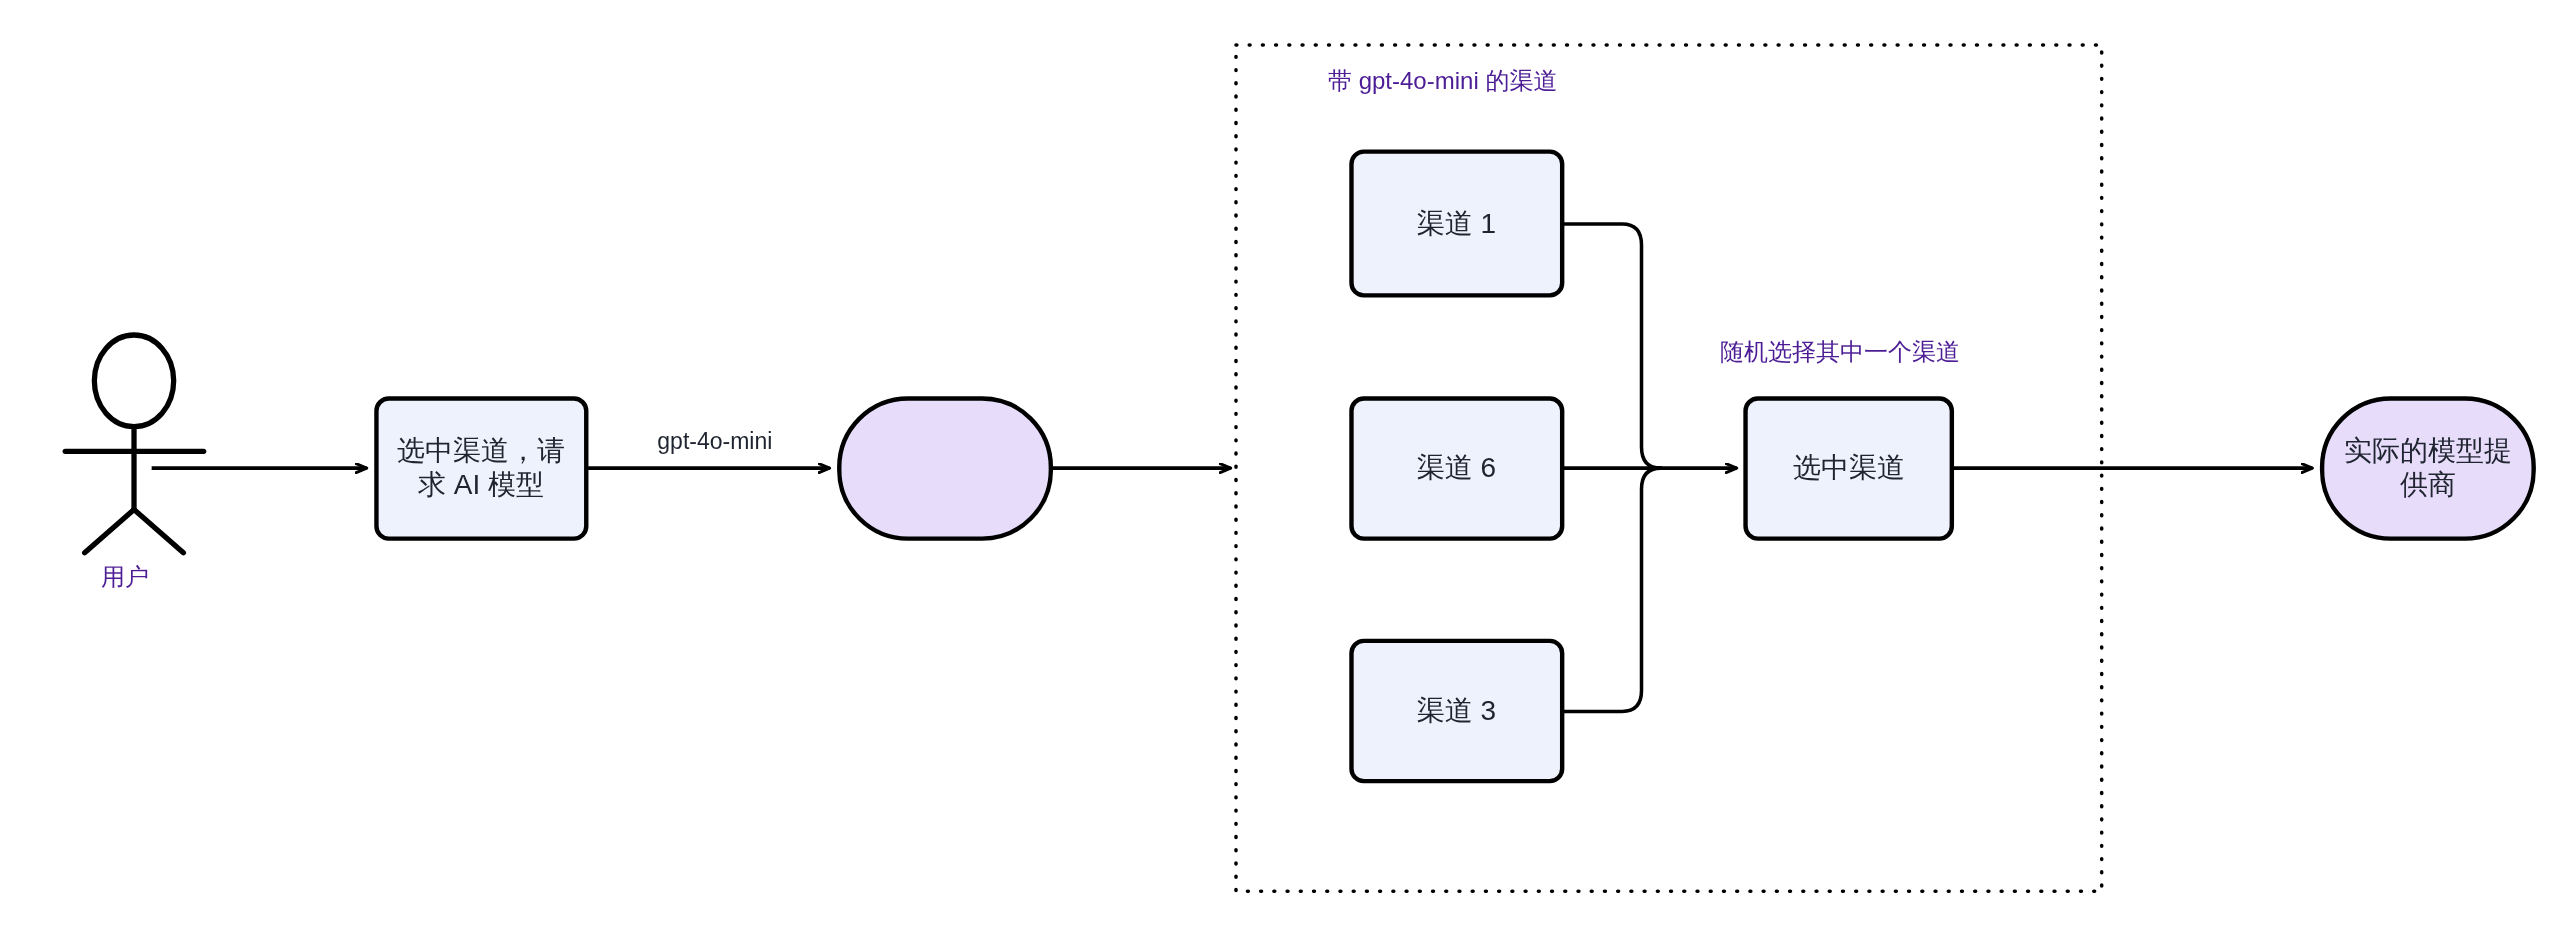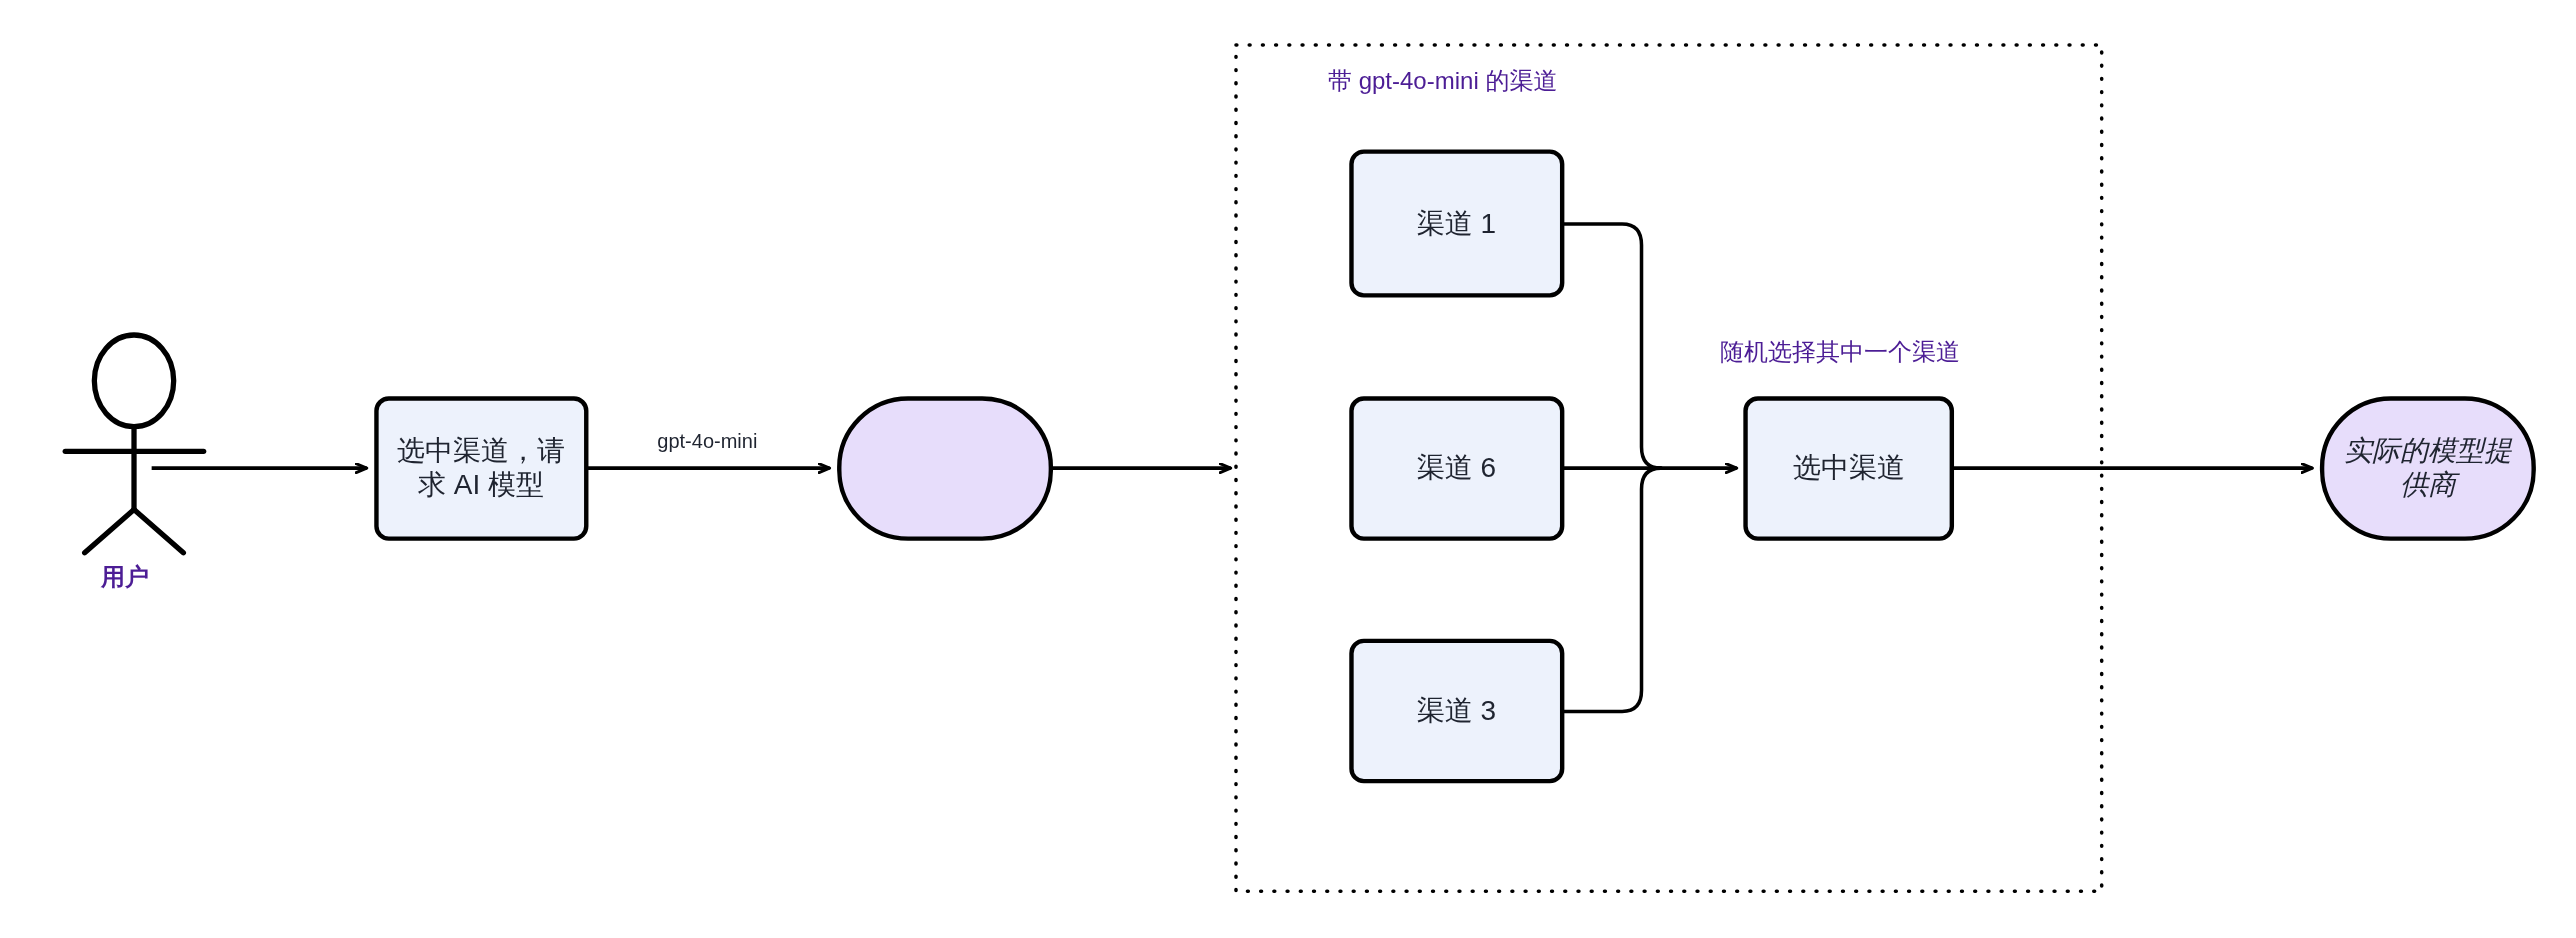--- a/index.html
+++ b/index.html
@@ -42,21 +42,21 @@
     color: #4c1d95;
     font-family: "Liberation Sans", "DejaVu Sans", sans-serif;
     font-size: 24px;
     line-height: 30px;
     white-space: nowrap;
   }
   .edge-label {
     position: absolute;
     color: #1f2430;
     font-family: "Liberation Sans", "DejaVu Sans", sans-serif;
-    font-size: 20px;
+    font-size: 23px;
     line-height: 28px;
     white-space: nowrap;
     background: #ffffff;
     padding: 0 5.3px;
   }
 </style>
 </head>
 <body>
 
 <div id="canvas">
@@ -98,37 +98,37 @@
 
     <path d="M 1772 531 L 1970 531" fill="none" stroke="#000000" stroke-width="4" marker-end="url(#arrowhead)"></path>
 
     <rect x="1980" y="452" width="234" height="159" rx="14" ry="14" fill="#EDF2FC" stroke="#000000" stroke-width="5"></rect>
 
     <path d="M 2214 531 L 2623 531" fill="none" stroke="#000000" stroke-width="4" marker-end="url(#arrowhead)"></path>
 
     <rect x="2634" y="452" width="240" height="159" rx="78" ry="78" fill="#E7DDFB" stroke="#000000" stroke-width="5"></rect>
   </svg>
 
-  <div class="free-label" style="left:101px; top:562px;font-weight:bold;">用户</div>
+  <div class="free-label" style="left:101px; top:562px;">用户</div>
 
   <div class="node-label" style="left:376px; top:398px; width:210px; height:140px;">选中渠道，请
 求 AI 模型</div>
 
   <div class="edge-label" style="left:652px; top:427px;">gpt-4o-mini</div>
 
 
   <div class="free-label" style="left:1328px; top:66px;">带 gpt-4o-mini 的渠道</div>
 
   <div class="node-label" style="left:1351px; top:152px; width:211px; height:144px;">渠道 1</div>
 
   <div class="node-label" style="left:1351px; top:398px; width:211px; height:140px;">渠道 6</div>
 
   <div class="node-label" style="left:1351px; top:641px; width:211px; height:140px;">渠道 3</div>
 
   <div class="free-label" style="left:1720px; top:337px;">随机选择其中一个渠道</div>
 
   <div class="node-label" style="left:1746px; top:398px; width:206px; height:140px;">选中渠道</div>
 
-  <div class="node-label" style="left:2322px; top:398px; width:212px; height:140px;font-style:italic;">实际的模型提
+  <div class="node-label" style="left:2322px; top:398px; width:212px; height:140px;">实际的模型提
 供商</div>
 
 </div>
 
 
 </body></html>

